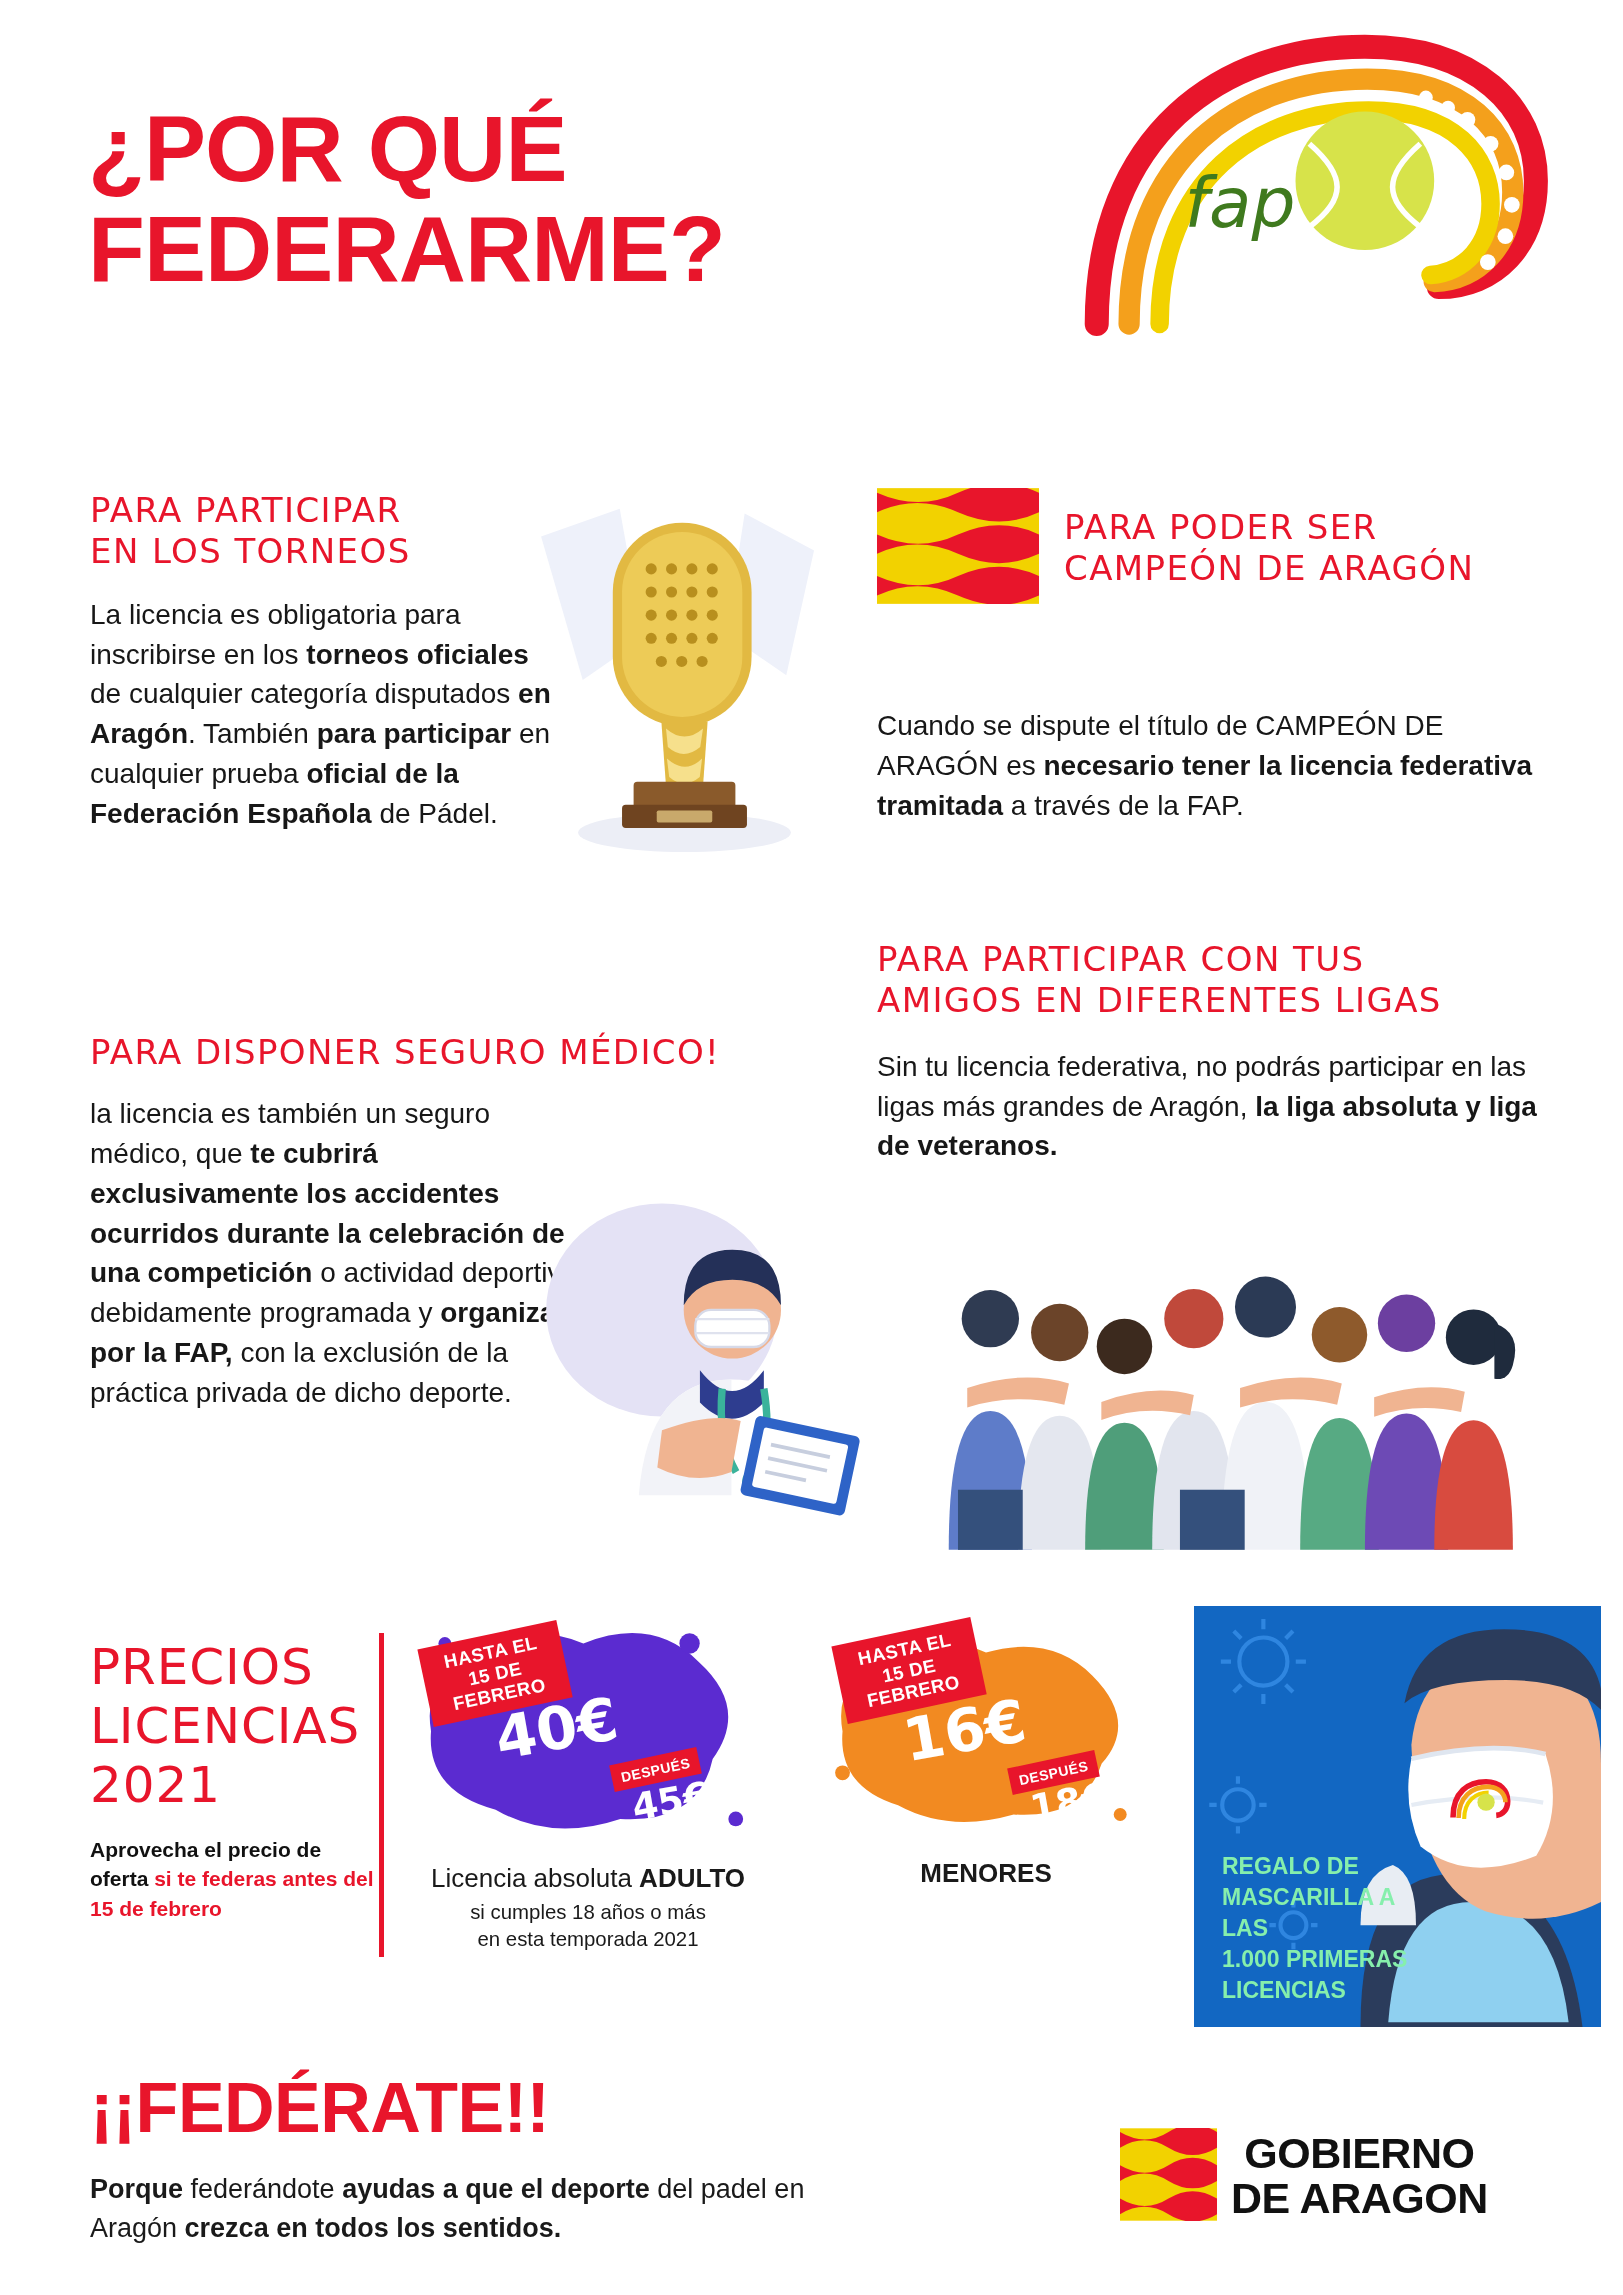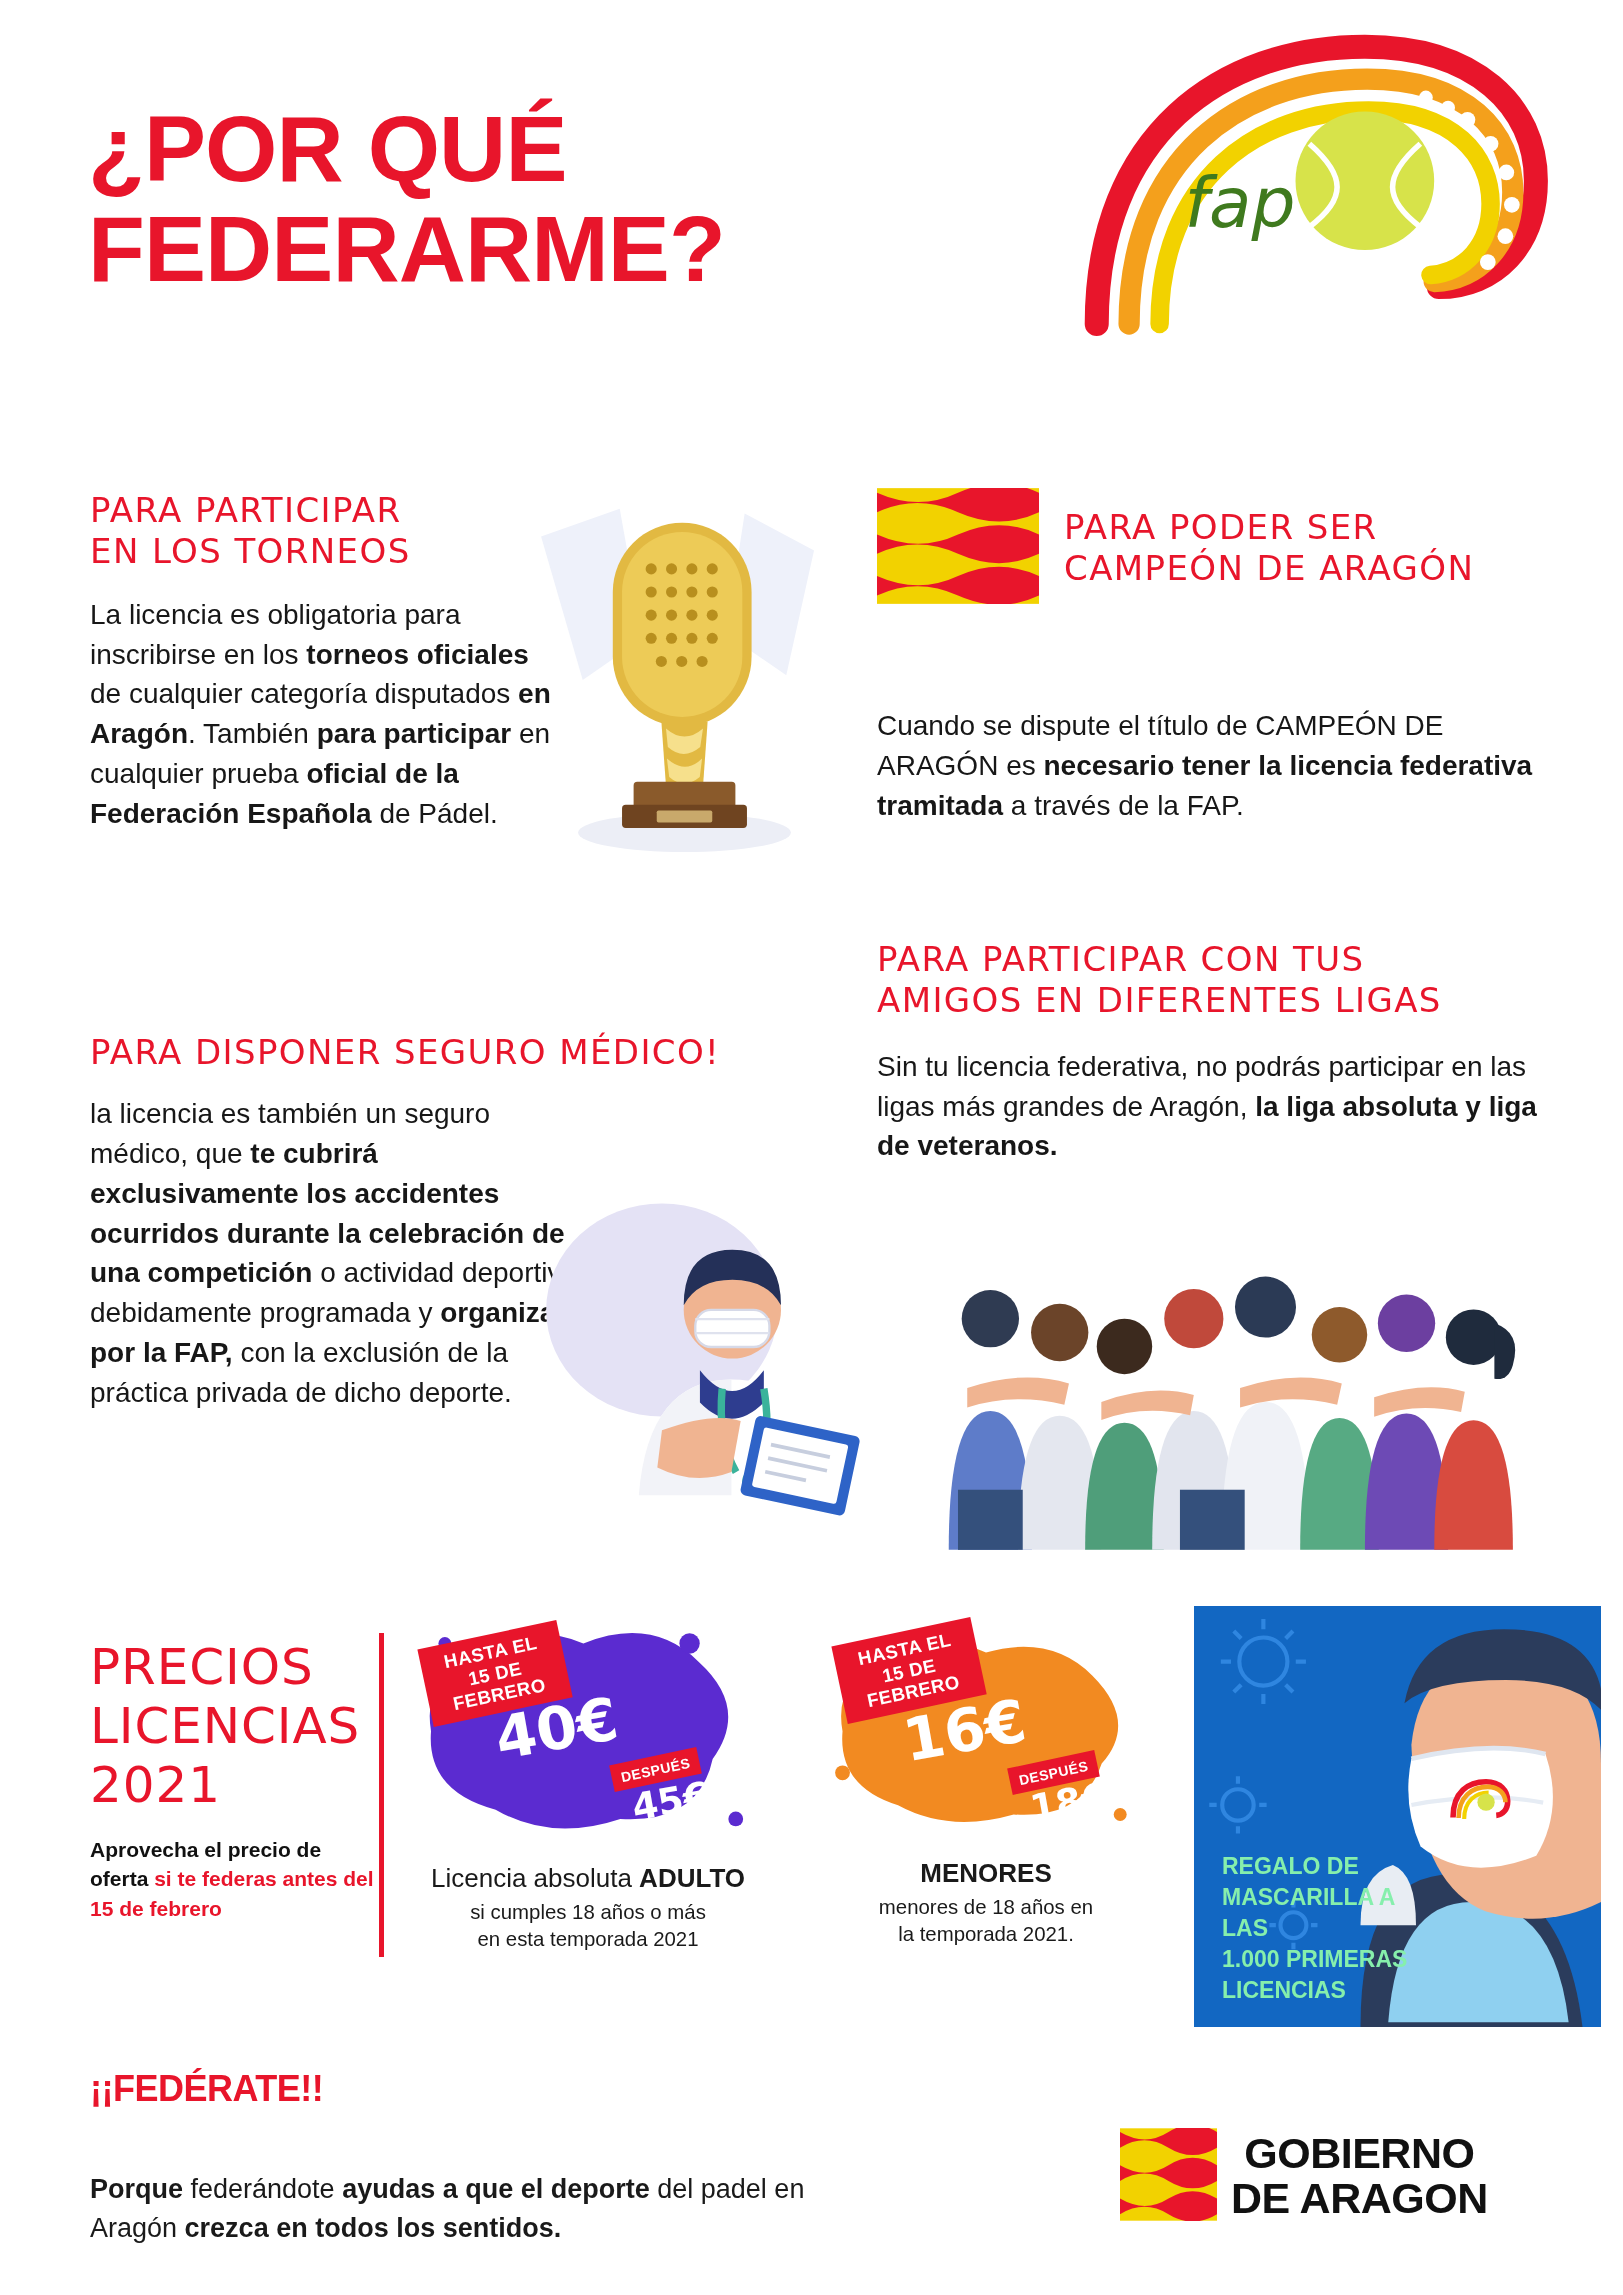--- a/index.html
+++ b/index.html
@@ -98,21 +98,21 @@
   
   #mask-promo { position:absolute; left:1194px; top:1606px; width:407px; height:421px; background:#1267c2; overflow:hidden; }
   #mask-promo-text {
     position:absolute; left:28px; top:245px; width:213px;
     color:#86efac; font-weight:bold; font-size:23px; line-height:1.35;
   }
 
   
   #federate-title {
     position:absolute; left:90px; top:2068px;
-    font-size:36px; font-weight:bold; color:#e8152b; letter-spacing:-0.5px;
+    font-size:70px; font-weight:bold; color:#e8152b; letter-spacing:-0.5px;
   }
   #footer-text { position:absolute; left:90px; top:2170px; width:787px; font-size:27px; line-height:1.45; }
   #footer-text b { font-weight:bold; }
 
   #gobierno-logo { position:absolute; left:1120px; top:2128px; width:444px; height:106px; }
   #gobierno-text {
     position:absolute; left:111px; top:2.8px; font-size:43px; font-weight:bold;
     line-height:1.05; color:#111; letter-spacing:-0.5px;text-align:center;
   }
 </style>
@@ -295,22 +295,20 @@
       <circle cx="40" cy="300" r="16" fill="#f28a21"></circle>
       <circle cx="640" cy="390" r="14" fill="#f28a21"></circle>
     </svg>
     <div class="ribbon" style="left:14px; top:25.4px; width:120px;">HASTA EL 15
 DE FEBRERO</div>
     <div class="price-main" style="left:79px; top:90px;">16€</div>
     <div class="after-badge" style="left:185px; top:153px;">DESPUÉS</div>
     <div class="price-after" style="left:206px; top:175px;">18€</div>
     <div class="price-caption" style="left:0px; top:252px; width:324px;">
       <div class="t1"><b>MENORES</b></div>
-      <div class="t2" style="white-space:pre-line;">menores de 18 años en
-la temporada 2021.</div>
     </div>
   </div>
 
   <div id="mask-promo">
     <svg width="407" height="421" viewBox="0 0 880 910">
       <rect width="880" height="910" fill="#1267c2"></rect>
       <g fill="none" stroke="#2f86e0" stroke-width="9">
         <circle cx="150" cy="120" r="52"></circle>
         <path d="M150 50 v -22 M150 190 v 22 M80 120 h -22 M220 120 h 22 M102 70 l -16 -16 M198 170 l 16 16 M198 70 l 16 -16 M102 170 l -16 16"></path>
         <circle cx="95" cy="430" r="34"></circle>

